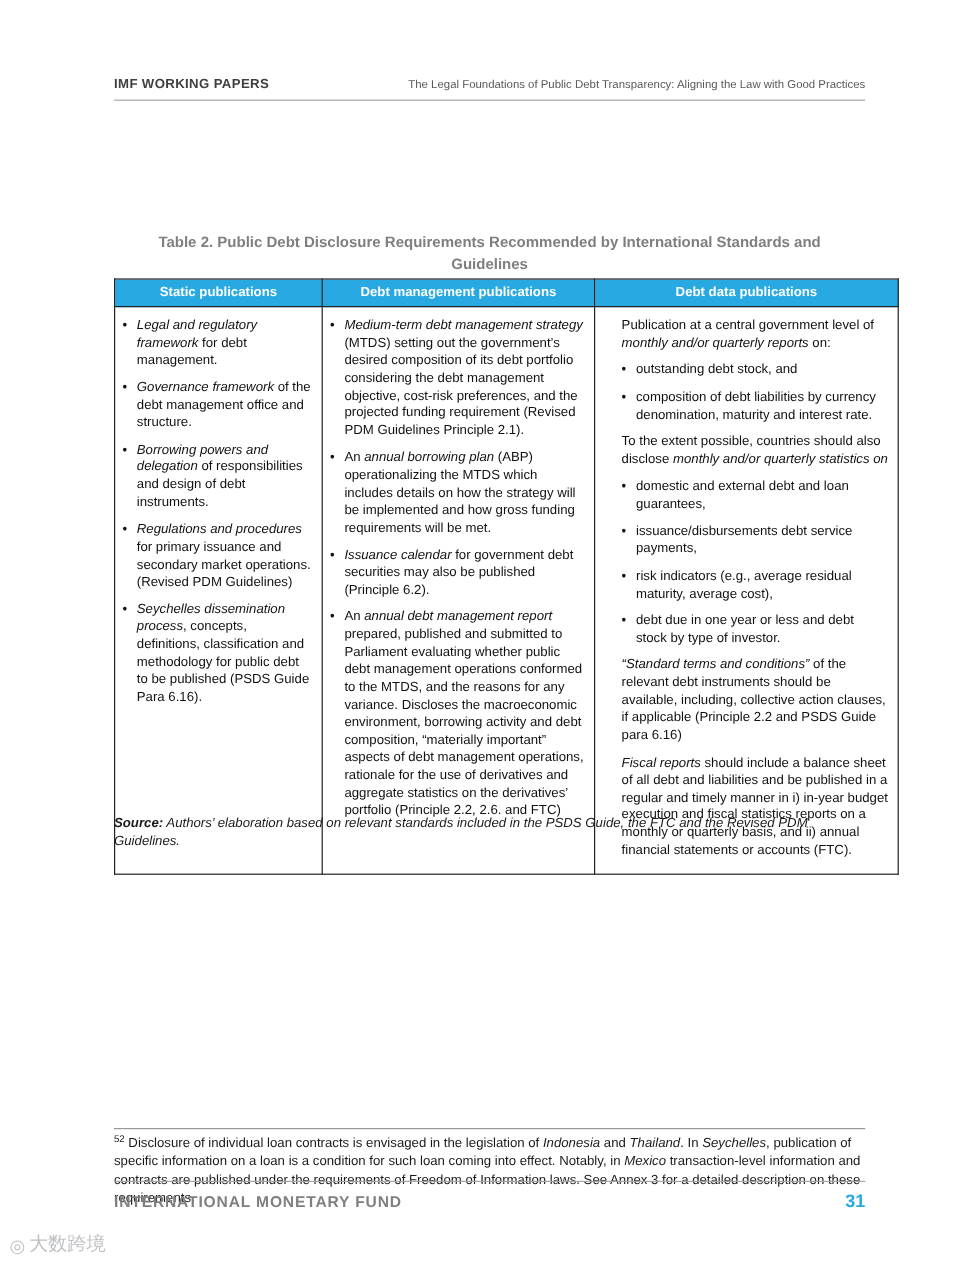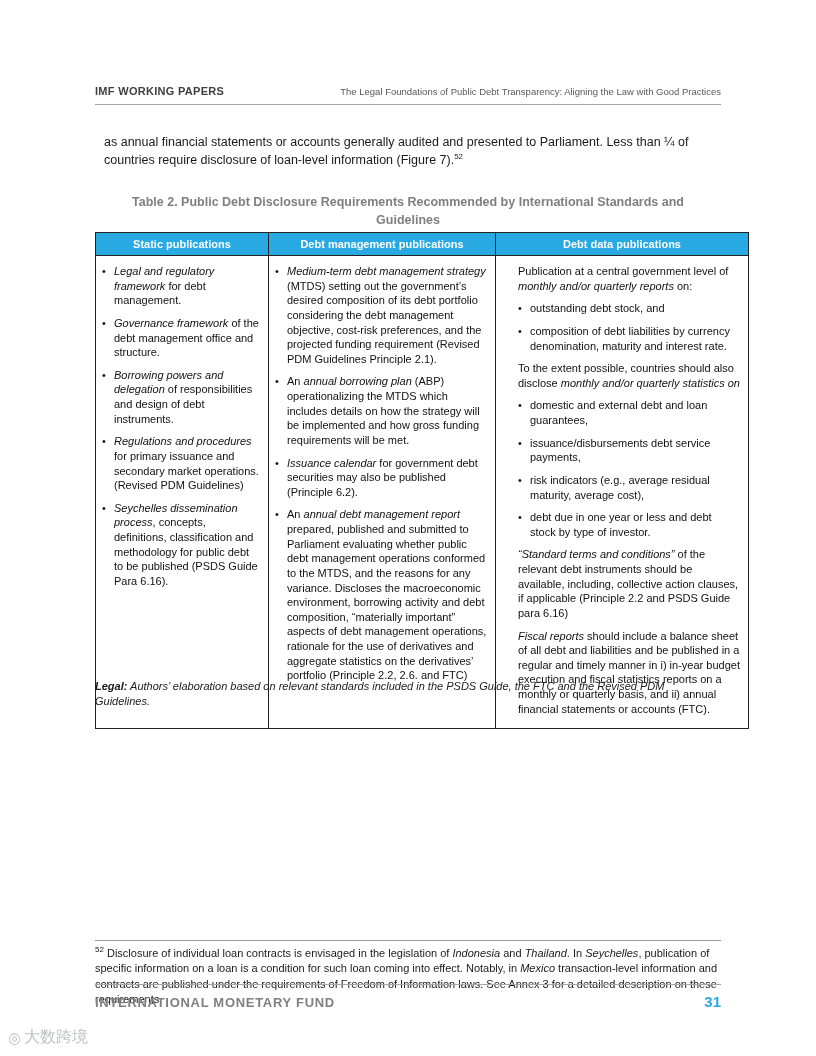--- a/index.html
+++ b/index.html
@@ -17,21 +17,20 @@
     font-family:"Liberation Sans", sans-serif;
     color:#1a1a1a;
     overflow:hidden;
   }
   
   .hdr{
     position:absolute;left:95px;right:95px;top:64px;
     display:flex;justify-content:space-between;align-items:flex-end;
     border-bottom:1px solid var(--rule-gray);
     padding-bottom:7px;
-    margin-top:21px;
   }
   .hdr-left{font-weight:bold;font-size:11px;color:#404040;letter-spacing:.3px;white-space:nowrap;}
   .hdr-right{font-size:9.5px;color:#595959;text-align:right;padding-left:30px;}
   
   .intro{
     position:absolute;left:104px;right:96px;top:133px;
     margin:0;font-size:12.5px;line-height:1.45;
   }
   sup{font-size:8px;vertical-align:super;line-height:0;}
   
@@ -91,21 +90,20 @@
 </head>
 <body>
 
 <div class="page">
 
   <header class="hdr">
     <span class="hdr-left">IMF WORKING PAPERS</span>
     <span class="hdr-right">The Legal Foundations of Public Debt Transparency: Aligning the Law with Good Practices</span>
   </header>
 
-  <p class="intro"><span>as annual financial statements or accounts generally audited and presented to Parliament. Less than ¼ of countries require disclosure of loan-level information (Figure 7).</span><sup>52</sup></p>
 
   <h2 class="tbl-title">Table 2. Public Debt Disclosure Requirements Recommended by International Standards and Guidelines</h2>
 
   <table class="tbl">
     <thead>
       <tr>
         <th class="c1">Static publications</th>
         <th class="c2">Debt management publications</th>
         <th class="c3">Debt data publications</th>
       </tr>
@@ -179,21 +177,21 @@
               <span class="marker">•</span>
               <span class="txt"><span>debt due in one year or less and debt stock by type of investor.</span></span>
             </div>
             <p class="cell-para"><i>“Standard terms and conditions”</i><span> of the relevant debt instruments should be available, including, collective action clauses, if applicable (Principle 2.2 and PSDS Guide para 6.16)</span></p>
             <p class="cell-para"><i>Fiscal reports</i><span> should include a balance sheet of all debt and liabilities and be published in a regular and timely manner in i) in-year budget execution and fiscal statistics reports on a monthly or quarterly basis, and ii) annual financial statements or accounts (FTC).</span></p>
           </td>
       </tr>
     </tbody>
   </table>
 
-  <p class="source"><b><i>Legal:</i></b><i> Authors’ elaboration based on relevant standards included in the PSDS Guide, the FTC and the Revised PDM Guidelines.</i></p>
+  <p class="source"><b><i>Source:</i></b><i> Authors’ elaboration based on relevant standards included in the PSDS Guide, the FTC and the Revised PDM Guidelines.</i></p>
 
   <div class="footnote"><sup>52</sup><span id="footnote-body"><span> Disclosure of individual loan contracts is envisaged in the legislation of </span><i>Indonesia</i><span> and </span><i>Thailand</i><span>. In </span><i>Seychelles</i><span>, publication of specific information on a loan is a condition for such loan coming into effect. Notably, in </span><i>Mexico</i><span> transaction-level information and contracts are published under the requirements of Freedom of Information laws. See Annex 3 for a detailed description on these requirements.</span></span></div>
 
   <footer class="ftr">
     <span class="ftr-left">INTERNATIONAL MONETARY FUND</span>
     <span class="ftr-page">31</span>
   </footer>
 
   <div class="watermark">
     <span class="wm-icon">◎</span>

